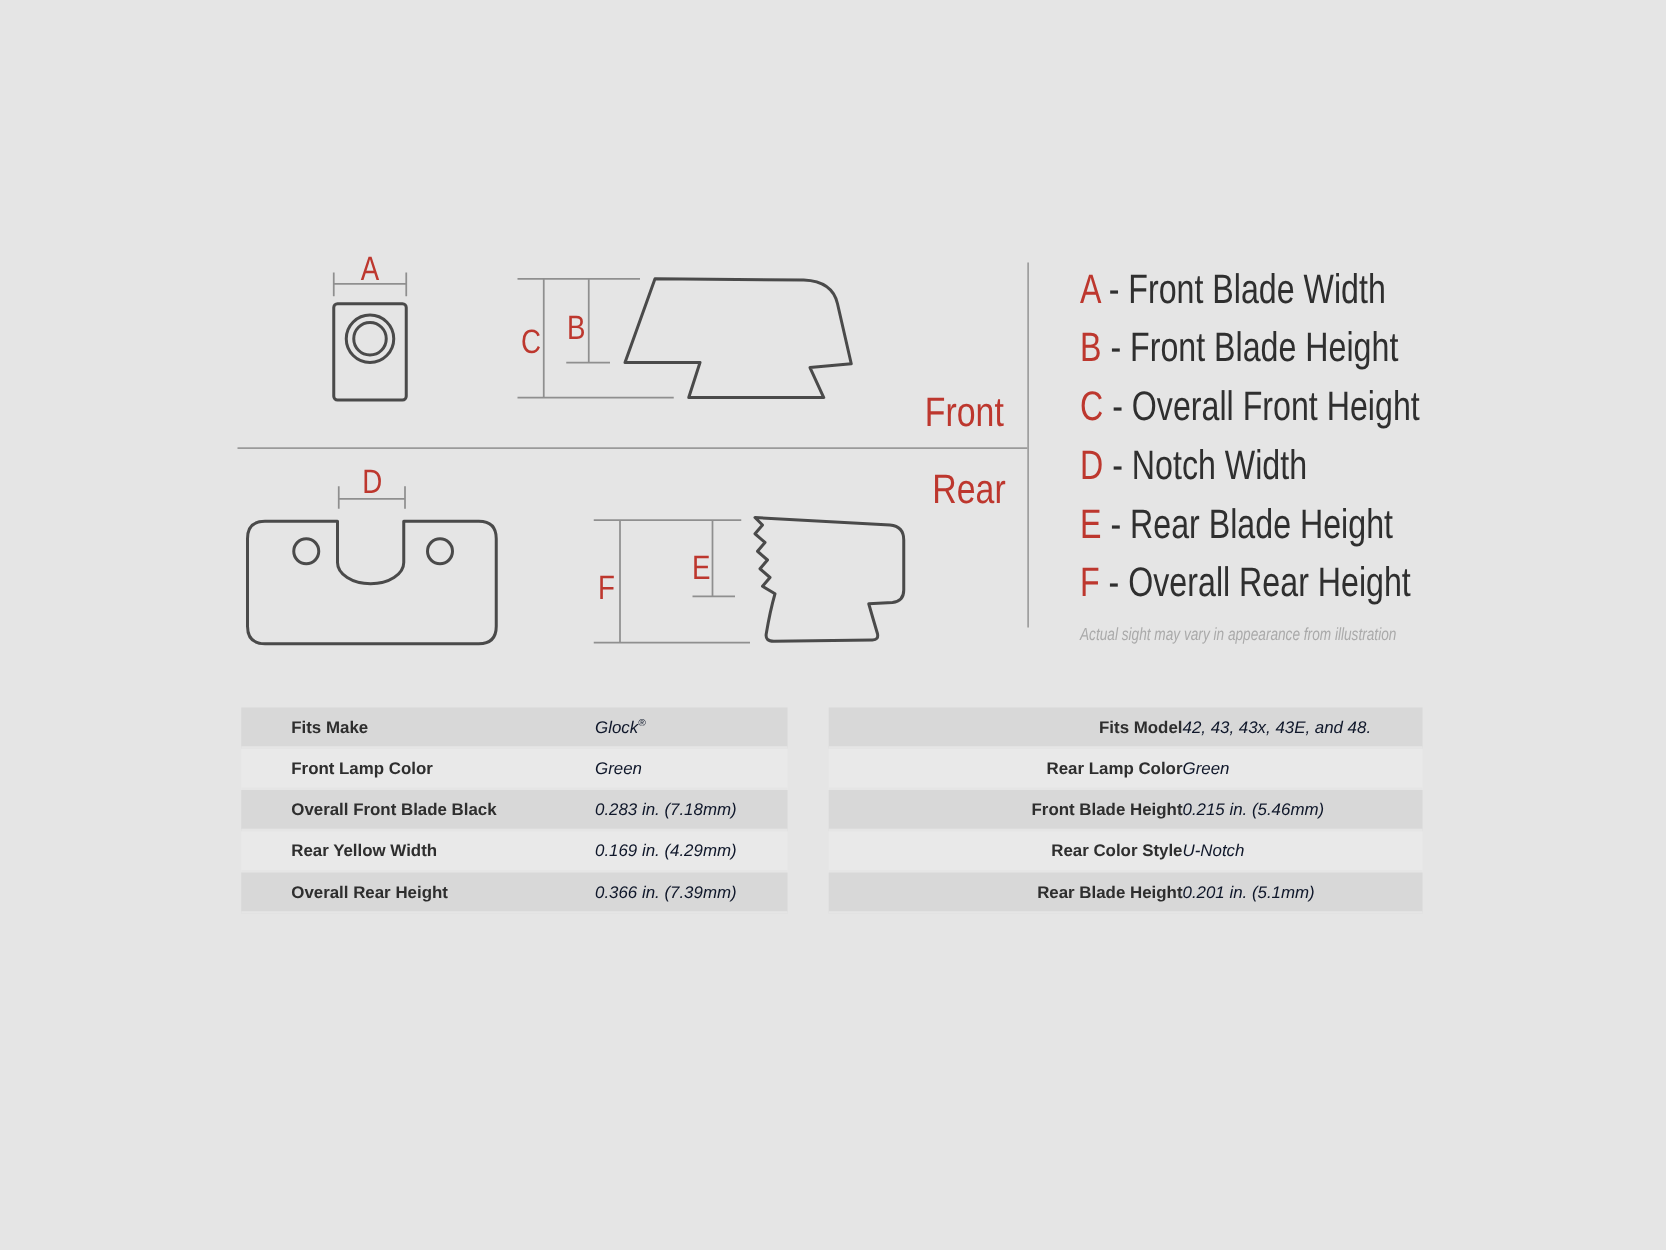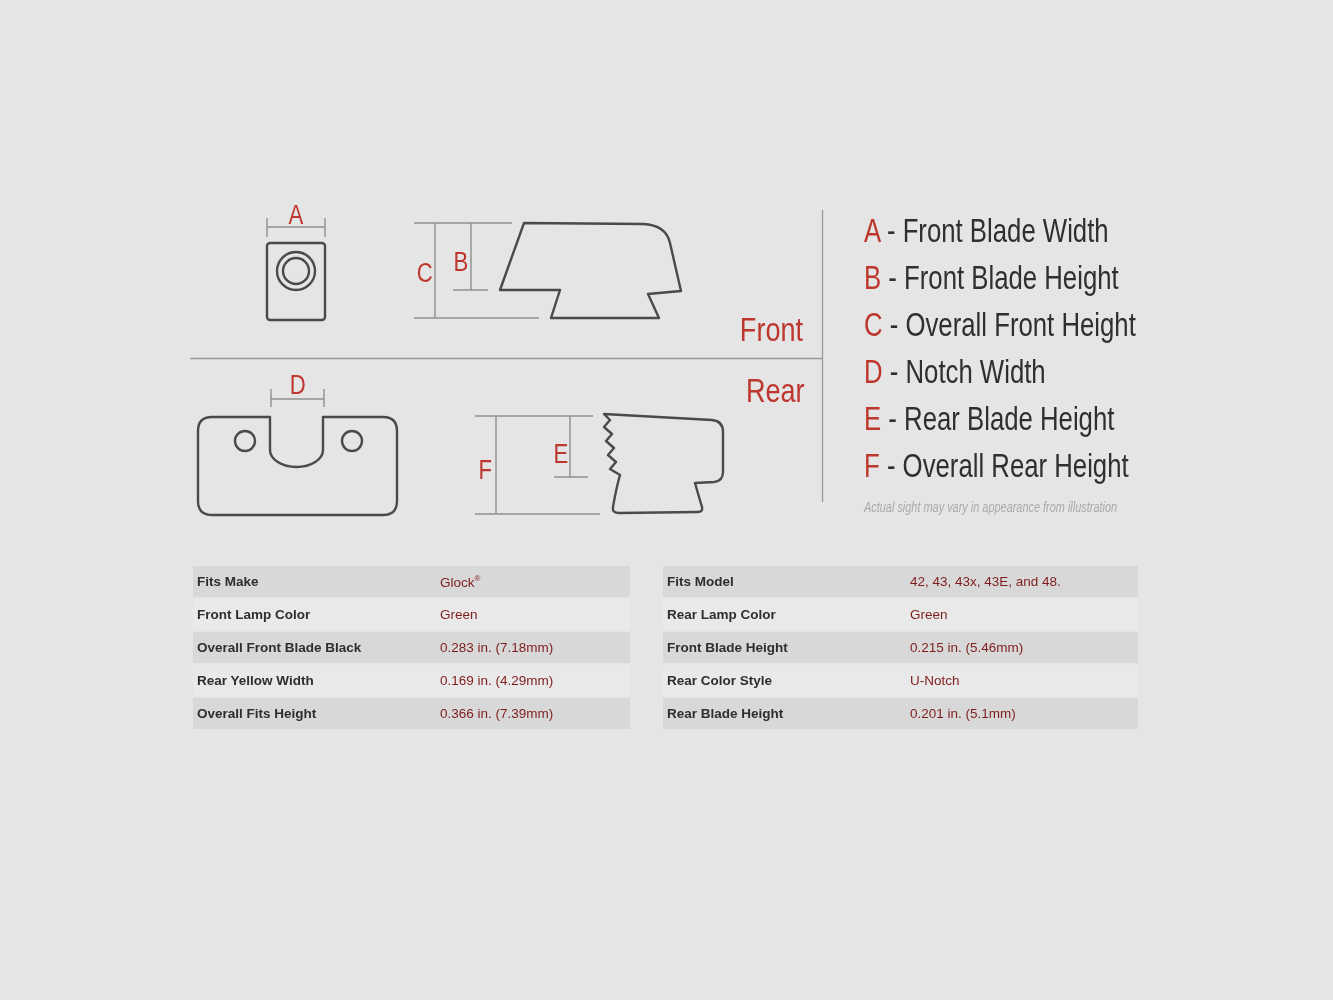--- a/index.html
+++ b/index.html
@@ -15,26 +15,26 @@
 
   
   .legend{position:absolute;left:864px;top:207px;width:460px;transform:scaleX(0.78);transform-origin:0 0;}
   .legend-item{height:47px;line-height:47px;font-size:33px;color:#2f2f2f;white-space:nowrap;}
   .legend-letter{color:#bd372e;}
   .legend-note{margin-top:10px;font-size:14px;font-style:italic;color:#aaaaaa;white-space:nowrap;}
 
   
   .spec-table{position:absolute;top:566px;}
   .spec-table.left{left:193px;width:437px;}
-  .spec-table.right{left:663px;width:475px;}
+  .spec-table.right{left:663px;width:475px;text-align:right;}
   .row{height:33px;box-sizing:border-box;border-bottom:2px solid #e5e5e5;display:flex;align-items:center;font-size:13.5px;}
   .row:nth-child(odd){background:#d8d8d8;}
   .row:nth-child(even){background:#e9e9e9;}
-  .lab{margin-left:4px;width:243px;font-weight:bold;color:#2e2e2e;}
-  .val{color:#7f1d1d;}
+  .lab{margin-left:40px;width:243px;font-weight:bold;color:#2e2e2e;}
+  .val{color:#0f172a;font-style:italic;}
   .val sup{font-size:8px;}
 </style>
 </head>
 <body>
 
 <div class="canvas">
 
   <svg class="art" width="1333" height="1000" viewBox="0 0 1333 1000">
 
     <line x1="190" y1="358.5" x2="822" y2="358.5" stroke="#9a9a9a" stroke-width="1.3"></line>
@@ -122,21 +122,21 @@
       </div>
       <div class="row">
         <span class="lab">Overall Front Blade Black</span>
         <span class="val">0.283 in. (7.18mm)</span>
       </div>
       <div class="row">
         <span class="lab">Rear Yellow Width</span>
         <span class="val">0.169 in. (4.29mm)</span>
       </div>
       <div class="row">
-        <span class="lab">Overall Fits Height</span>
+        <span class="lab">Overall Rear Height</span>
         <span class="val">0.366 in. (7.39mm)</span>
       </div>
     </div>
   <div class="spec-table right">
       <div class="row">
         <span class="lab">Fits Model</span>
         <span class="val">42, 43, 43x, 43E, and 48.</span>
       </div>
       <div class="row">
         <span class="lab">Rear Lamp Color</span>

